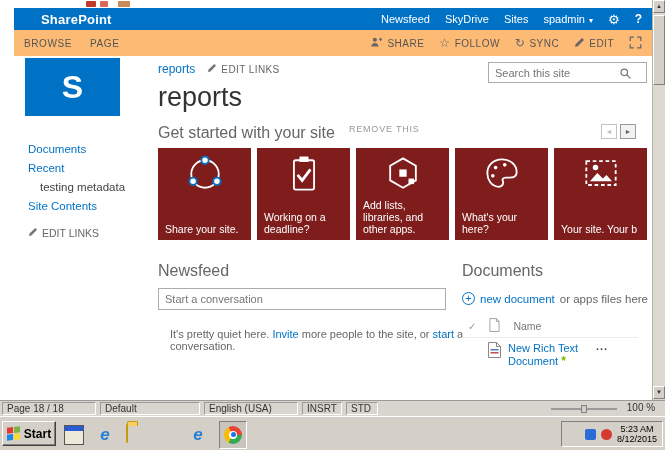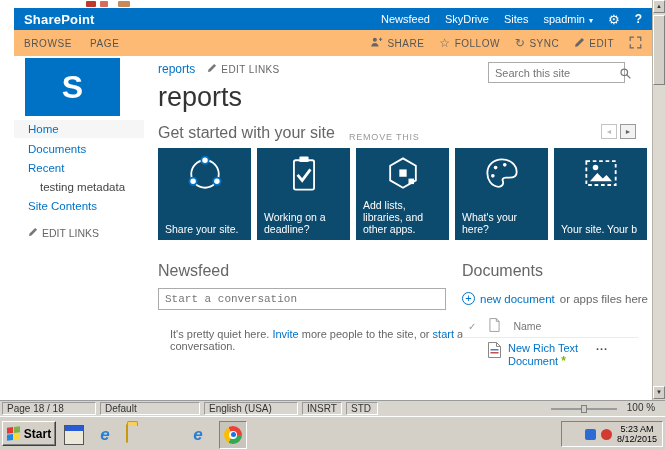--- a/index.html
+++ b/index.html
@@ -11,21 +11,21 @@
   .top-strip{position:absolute;left:0;top:0;width:665px;height:8px;background:#fff}
   .mark{position:absolute;top:1px;height:6px;border-radius:1px}
   .m1{left:86px;width:10px;background:#c0392b}
   .m2{left:100px;width:8px;background:#d96b5b}
   .m3{left:118px;width:12px;background:#c98a5a}
 
   
   .sp-window{position:absolute;left:14px;top:8px;width:638px;height:392px;background:#fff;overflow:hidden}
 
   .suitebar{position:absolute;left:0;top:0;right:0;height:22px;background:#0072C6;color:#fff;display:flex;align-items:center}
-  .brand{margin-left:10px;font-size:13px;font-weight:bold;letter-spacing:.2px}
+  .brand{margin-left:27px;font-size:13px;font-weight:bold;letter-spacing:.2px}
   .suite-right{margin-left:auto;display:flex;align-items:center;gap:15px;margin-right:10px;font-size:11px}
   .suite-link{color:#fff;cursor:pointer}
   .suite-user{display:flex;align-items:flex-end;gap:4px}
   .suite-caret{font-size:8px}
   .suite-gear{font-size:13px;line-height:13px}
   .suite-help{font-size:12px;font-weight:bold}
 
   .ribbon{position:absolute;left:0;top:22px;right:0;height:26px;background:#fdba74;display:flex;align-items:center;font-size:10px;color:#555}
   .ribbon-tabs{display:flex;gap:18px;margin-left:10px;letter-spacing:.6px}
   .ribbon-tab{cursor:pointer}
@@ -46,40 +46,40 @@
   .nav-testing{top:122px;padding-left:26px;color:#444}
   .nav-sitecontents{top:141px}
   .nav-editlinks{top:168px;color:#666;font-size:10.5px;display:flex;align-items:center;gap:4px}
 
   
   .content{position:absolute;left:130px;top:0;right:0;bottom:0}
   .crumb-row{position:absolute;left:14px;top:6px;display:flex;align-items:center;gap:12px}
   .crumb-link{color:#0072C6;font-size:12px;cursor:pointer}
   .crumb-edit{display:flex;align-items:center;gap:4px;color:#666;font-size:10px;letter-spacing:.4px;cursor:pointer}
   .search-wrap{position:absolute;right:16px;top:6px;width:148px;height:21px}
-  .search-input{width:137px;height:21px;border:1px solid #ababab;font-size:11px;padding:0 20px 0 6px;color:#444;outline:none;font-family:inherit}
+  .search-input{width:159px;height:21px;border:1px solid #ababab;font-size:11px;padding:0 20px 0 6px;color:#444;outline:none;font-family:inherit}
   .search-glyph{position:absolute;right:4px;top:4px}
 
   .page-title{position:absolute;left:14px;top:26px;font-size:27px;font-weight:300;color:#333}
 
-  .gs-header{position:absolute;left:14px;top:68px;display:flex;align-items:flex-end;gap:14px}
+  .gs-header{position:absolute;left:14px;top:68px;display:flex;align-items:flex-start;gap:14px}
   .gs-title{font-size:16px;font-weight:300;color:#666}
   .gs-remove{font-size:9px;color:#999;letter-spacing:.8px;cursor:pointer}
   .pager{position:absolute;right:16px;top:68px;display:flex;gap:3px}
   .pager-btn{width:16px;height:15px;border:1px solid #c3c3c3;font-size:7px;line-height:13px;text-align:center;color:#bbb;cursor:pointer;background:#fff}
   .pager-next{color:#666;border-color:#9a9a9a;background:#f2f2f2}
 
   .tiles{position:absolute;left:14px;top:92px;display:flex;gap:6px}
-  .tile{width:93px;height:92px;background:#0c4a6e;position:relative;color:#fff;flex:none;overflow:hidden;cursor:pointer}
+  .tile{width:93px;height:92px;background:#7f1d1d;position:relative;color:#fff;flex:none;overflow:hidden;cursor:pointer}
   .tile svg{position:absolute;top:4px;left:50%;transform:translateX(-50%)}
   .tile-label{position:absolute;left:7px;right:3px;bottom:5px;font-size:10.5px;line-height:12px;white-space:normal}
 
   .nf-heading{position:absolute;left:14px;top:206px;font-size:16px;font-weight:300;color:#666}
   .nf-input-wrap{position:absolute;left:14px;top:232px;width:288px;height:22px}
-  .nf-input{width:288px;height:22px;border:1px solid #ababab;font-size:11px;padding:0 6px;color:#444;outline:none;font-family:Liberation Mono, monospace}
+  .nf-input{width:288px;height:22px;border:1px solid #ababab;font-size:11px;padding:0 6px;color:#444;outline:none;font-family:Liberation Sans, sans-serif}
   .nf-quiet{position:absolute;left:26px;top:272px;font-size:11px;color:#666;width:300px}
   .inline-link{color:#0072C6;cursor:pointer}
 
   .docs-heading{position:absolute;left:318px;top:206px;font-size:16px;font-weight:300;color:#666}
   .docs-new{position:absolute;left:318px;top:236px;display:flex;align-items:center;gap:5px;white-space:nowrap;font-size:11.5px}
   .plus-circle{width:13px;height:13px;border:1px solid #0072C6;border-radius:50%;color:#0072C6;font-size:11px;line-height:11px;text-align:center;flex:none}
   .docs-new-link{color:#0072C6;cursor:pointer}
   .docs-new-rest{color:#666}
   .docs-listheader{position:absolute;left:324px;top:262px;display:flex;align-items:center;gap:13px;font-size:10.5px;color:#777}
   .docs-check{font-size:10px;color:#999}
@@ -195,21 +195,20 @@
         </span>
       </div>
     </div>
 
     <div class="main">
 
       <div class="sidebar">
         <div class="sp-logo">
           <span class="sp-logo-letter">S</span>
         </div>
-        <div class="nav-item nav-home"><span>Home</span></div>
         <div class="nav-item nav-documents"><span>Documents</span></div>
         <div class="nav-item nav-recent"><span>Recent</span></div>
         <div class="nav-item nav-testing"><span>testing metadata</span></div>
         <div class="nav-item nav-sitecontents"><span>Site Contents</span></div>
         <div class="nav-item nav-editlinks">
           <span><svg width="10" height="10" viewBox="0 0 16 16">
                 <path d="M11.5 1.5l3 3L5.5 13.5 1.5 14.5l1-4z" fill="#777"></path>
               </svg></span>
           <span>EDIT LINKS</span>
         </div>

